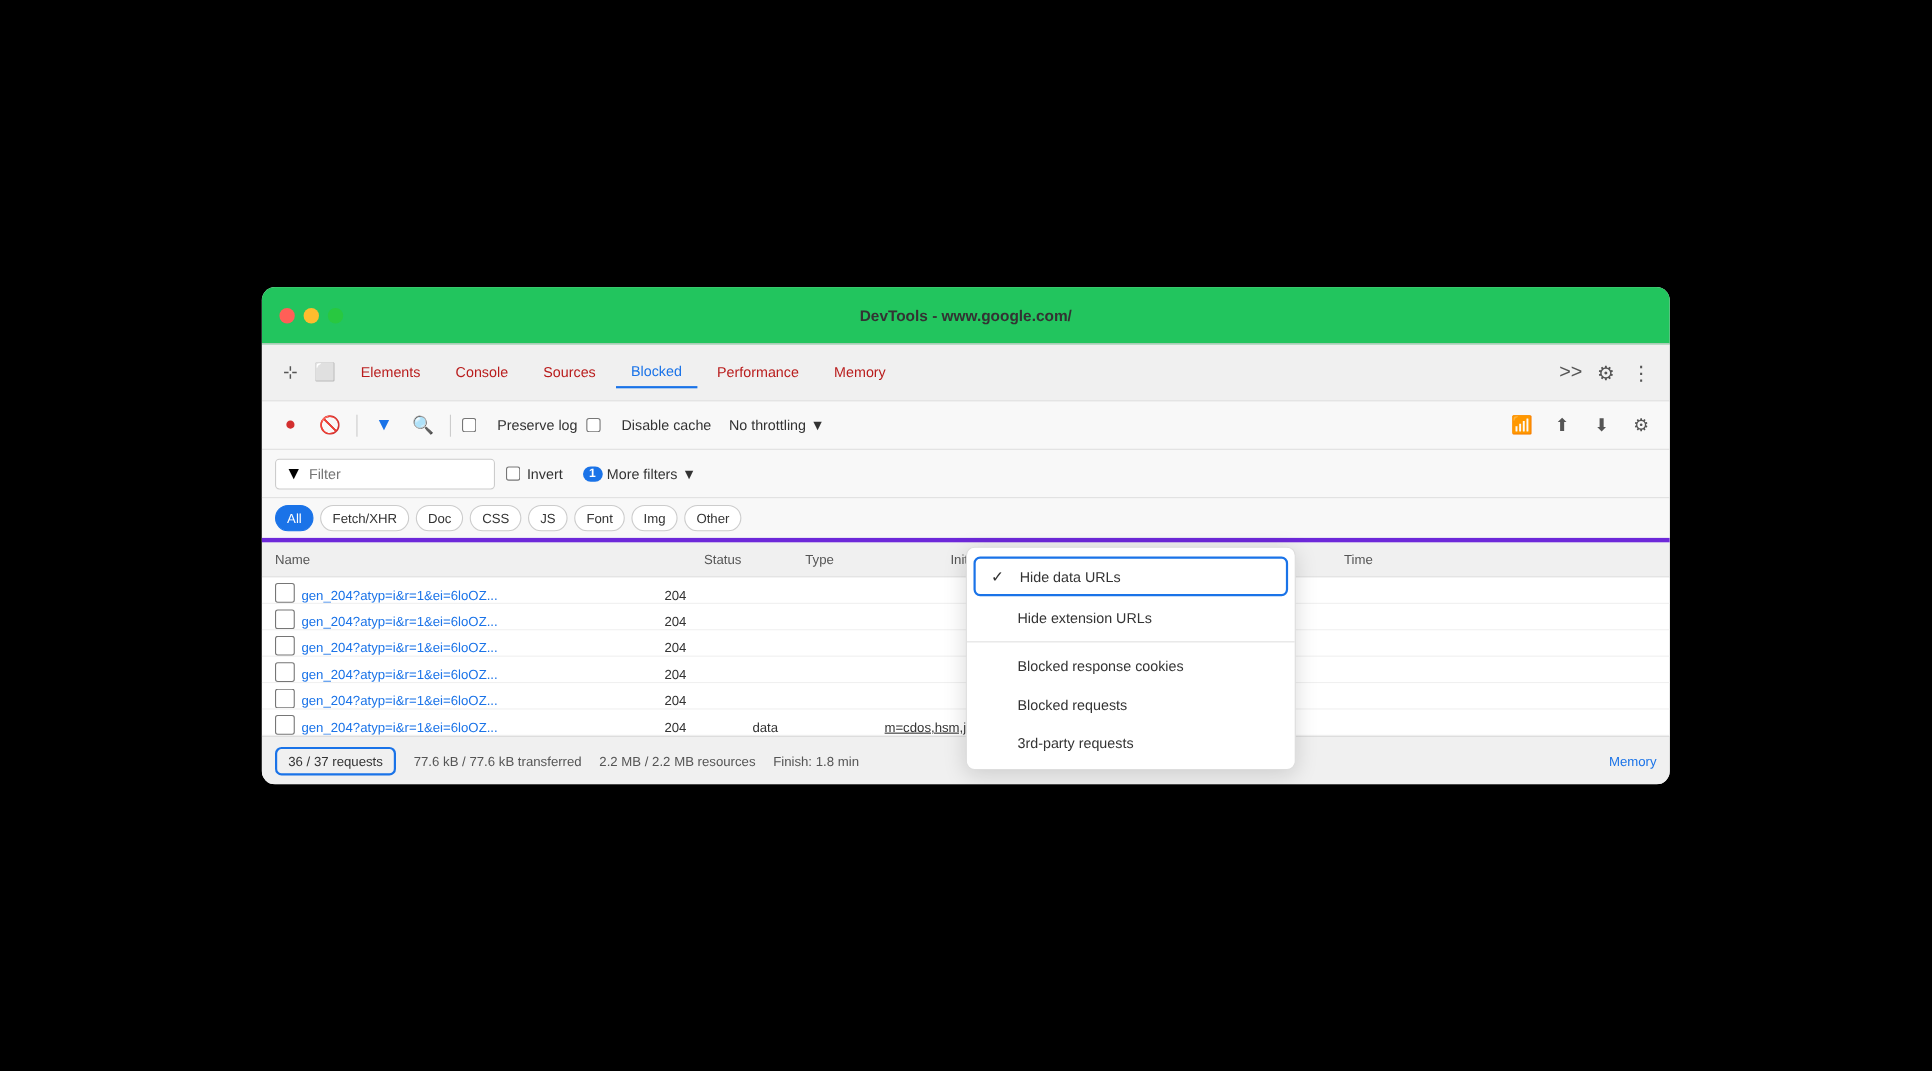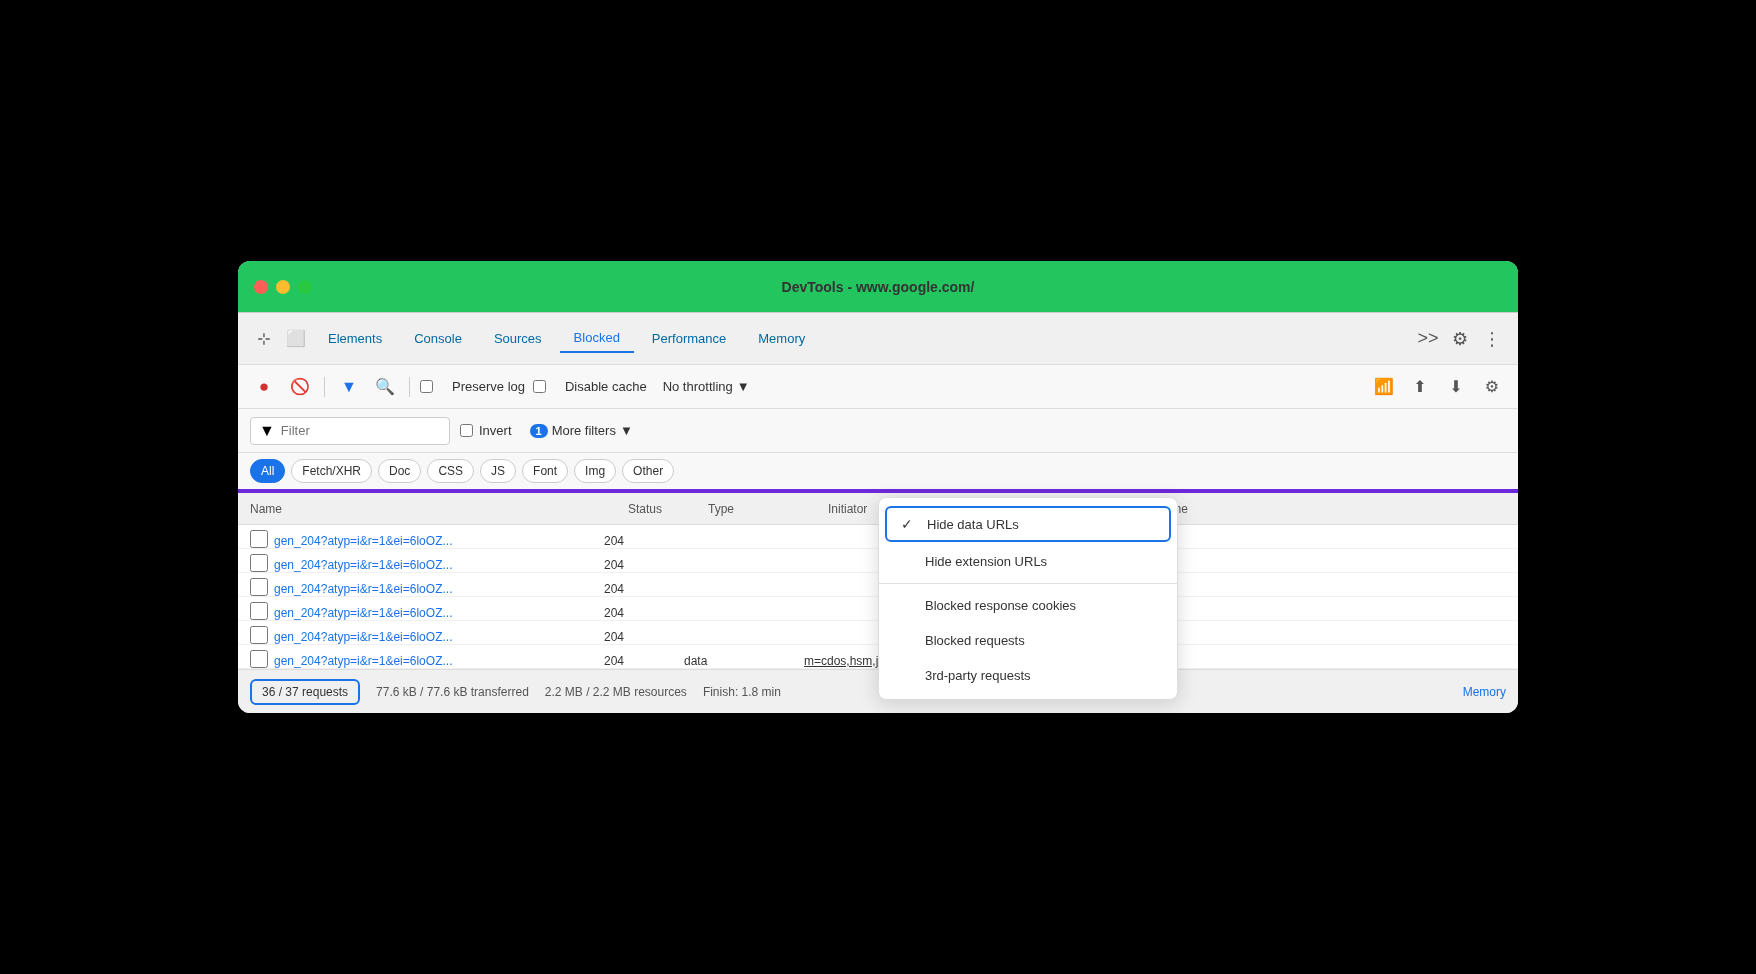--- a/index.html
+++ b/index.html
@@ -65,21 +65,21 @@
       align-items: center;
       justify-content: center;
       color: #555;
       font-size: 16px;
       cursor: pointer;
       border-radius: 4px;
     }
     .tab-item {
       padding: 6px 14px;
       font-size: 13px;
-      color: #0369a1;
+      color: #b91c1c;
       cursor: pointer;
       border-radius: 4px;
       white-space: nowrap;
     }
     .tab-item.active {
       color: #1a73e8;
       border-bottom: 2px solid #1a73e8;
       border-radius: 0;
       font-weight: 500;
     }
@@ -273,20 +273,21 @@
     .table-header {
       display: flex;
       align-items: center;
       height: 32px;
       padding: 0 12px;
       background: #f0f0f0;
       border-bottom: 1px solid #ddd;
       font-size: 12px;
       color: #555;
       font-weight: 500;
+      gap: 12px;
     }
     .col-name { width: 350px; }
     .col-status { width: 80px; margin-left: 28px; }
     .col-type { width: 120px; }
     .col-initiator { width: 200px; }
     .col-size { width: 80px; text-align: right; }
     .col-time { width: 80px; text-align: right; }
     .table-body { background: #fff; }
     .table-row {
       display: flex;

